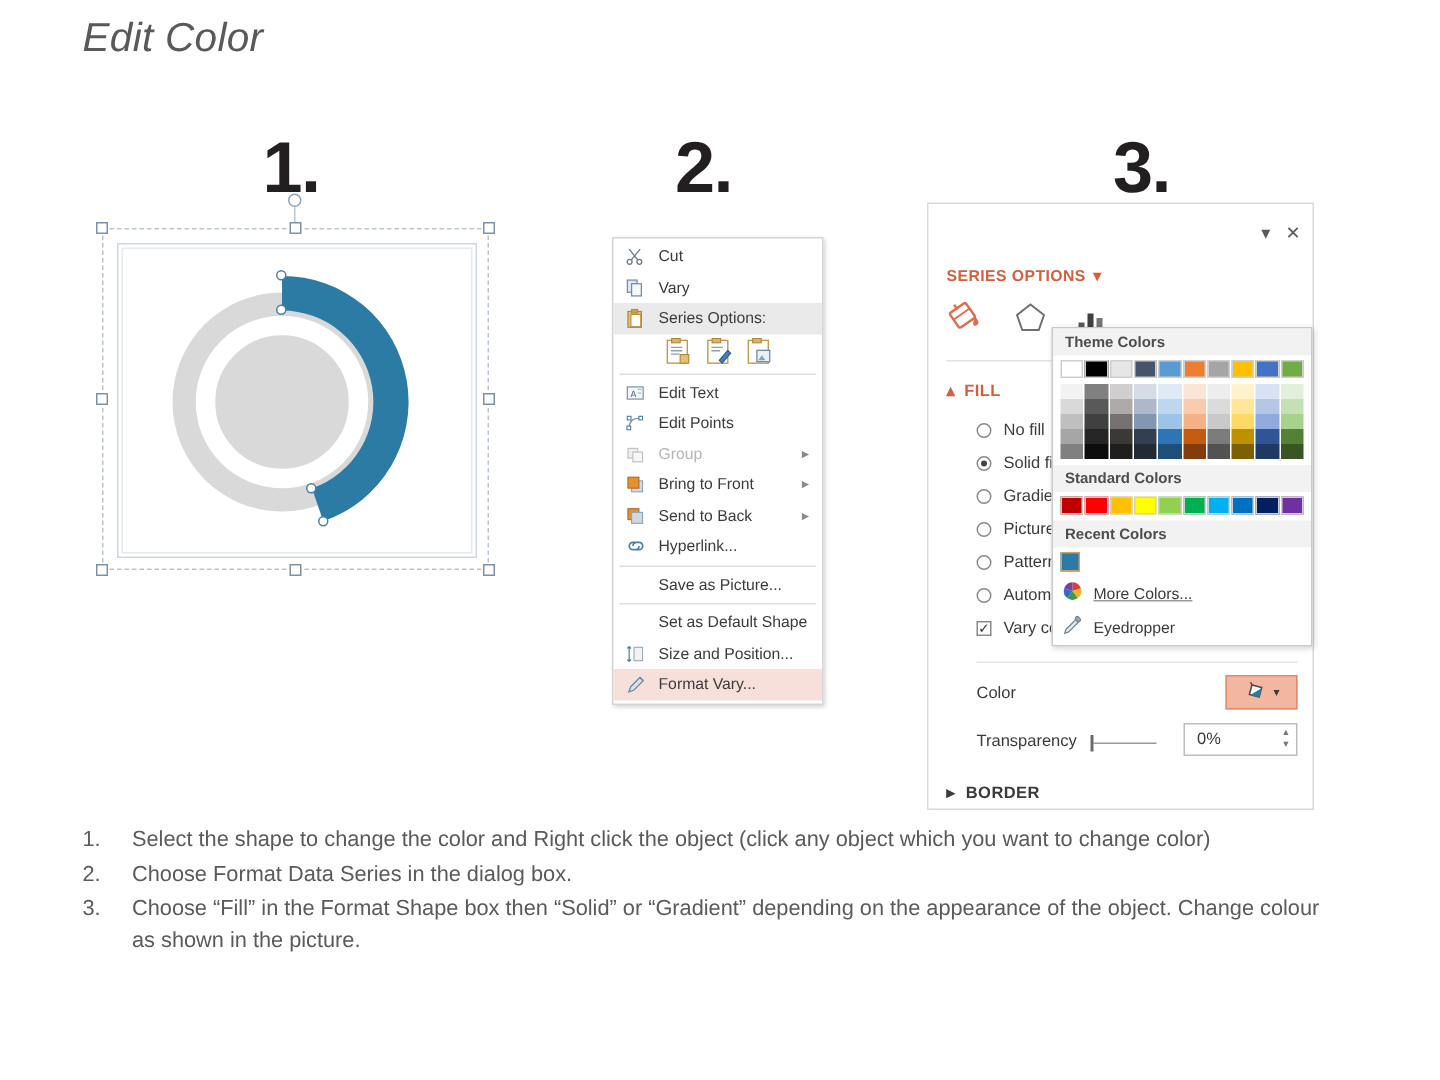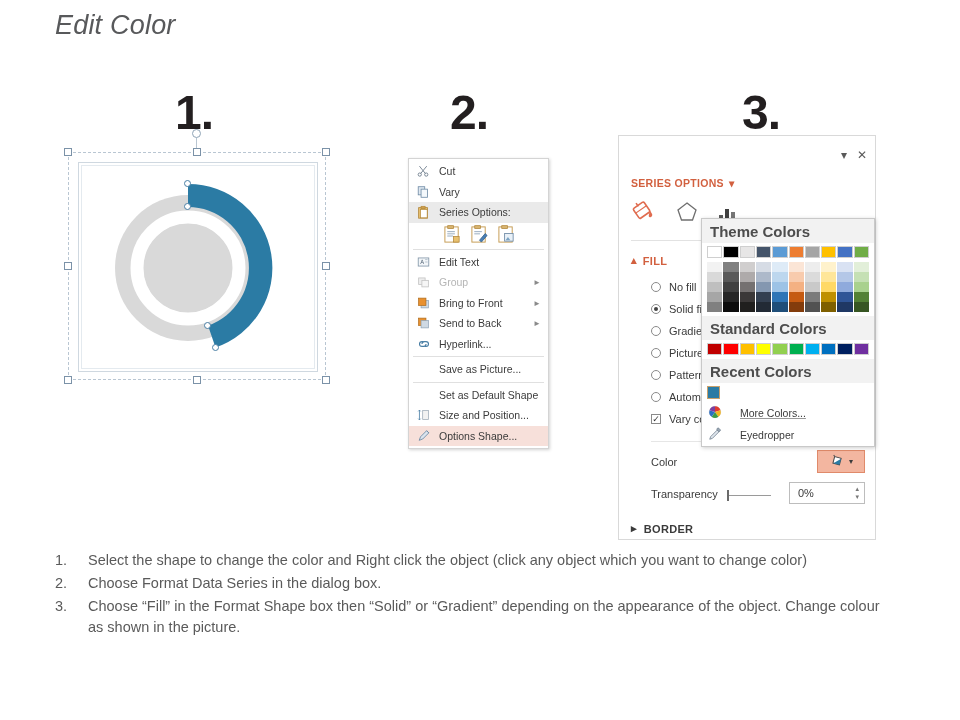--- a/index.html
+++ b/index.html
@@ -324,21 +324,21 @@
     background: #ffffff;
     border: 1px solid #c9c9c9;
     box-shadow: 1px 1px 4px rgba(0,0,0,0.2);
     box-sizing: border-box;
     z-index: 20;
     font-size: 10px;
     color: #4a4a4a;
   }
   .cd-head {
     padding: 4px 4px 3px 8px;
-    font-size: 15px;
+    font-size: 10px;
     font-weight: bold;
     color: #4d4d4d;
     background: #f2f2f2;
   }
   .swatch-grid {
     display: grid;
     grid-template-columns: repeat(10, 1fr);
     gap: 1px;
     padding: 3px 5px 4px 5px;
   }
@@ -367,21 +367,21 @@
     padding: 3px 5px 3px 5px;
   }
   .recent-sw {
     width: 13px; height: 13px;
     border: 1px solid #c8a06a;
     box-sizing: border-box;
     display: block;
   }
   .cd-item {
     display: flex; align-items: center;
-    gap: 18px;
+    gap: 7px;
     padding: 3px 8px 3px 6px;
     font-size: 10.5px;
     color: #3b3b3b;
   }
   .cd-item .lab { text-decoration: underline; text-decoration-color: #999; }
 
   
   #instructions {
     position: absolute;
     left: 55px; top: 550px;
@@ -526,20 +526,31 @@
       <span class="ic">
         <svg width="13" height="13" viewBox="0 0 16 16">
           <rect x="1.5" y="3" width="13" height="10" fill="#f3f6f9" stroke="#7f93a6" stroke-width="1"></rect>
           <text x="4" y="11" font-size="7" fill="#5a6b7c" font-family="DejaVu Sans">A</text>
           <path d="M10 5h3M10 8h3" stroke="#9aabbb" stroke-width="0.8"></path>
         </svg>
       </span>
       <span>Edit Text</span>
     </div>
 
+    <div class="mi">
+      <span class="ic">
+        <svg width="13" height="13" viewBox="0 0 16 16">
+          <path d="M3 12 Q3 4 12 4" stroke="#7f93a6" stroke-width="1.1" fill="none"></path>
+          <rect x="1.2" y="10.5" width="3" height="3" fill="#fff" stroke="#4a7fa5" stroke-width="0.9"></rect>
+          <rect x="11" y="2.5" width="3" height="3" fill="#fff" stroke="#4a7fa5" stroke-width="0.9"></rect>
+          <rect x="1.5" y="2.5" width="3" height="3" fill="#fff" stroke="#4a7fa5" stroke-width="0.9"></rect>
+        </svg>
+      </span>
+      <span>Edit Points</span>
+    </div>
 
     <div class="mi disabled">
       <span class="ic">
         <svg width="13" height="13" viewBox="0 0 16 16">
           <rect x="2" y="3" width="8" height="8" fill="#eeeeee" stroke="#c3c3c3" stroke-width="1"></rect>
           <rect x="6" y="6" width="8" height="8" fill="#f6f6f6" stroke="#c3c3c3" stroke-width="1"></rect>
         </svg>
       </span>
       <span>Group</span>
       <span class="arrow">►</span>
@@ -603,21 +614,21 @@
       <span>Size and Position...</span>
     </div>
 
     <div class="mi hl-pink">
       <span class="ic">
         <svg width="14" height="14" viewBox="0 0 16 16">
           <path d="M2.5 13.5 L4 9.5 L11 2.5 L13.5 5 L6.5 12 Z" fill="#dbe4ee" stroke="#6e8aa5" stroke-width="1"></path>
           <path d="M11 2.5 L13.5 5" stroke="#6e8aa5" stroke-width="1"></path>
         </svg>
       </span>
-      <span>Options Shape...</span>
+      <span>Format Vary...</span>
     </div>
   </div>
 
   <div id="fdp">
 
     <div class="fdp-ctrls">
       <span>▾</span>
       <span>✕</span>
     </div>
 

